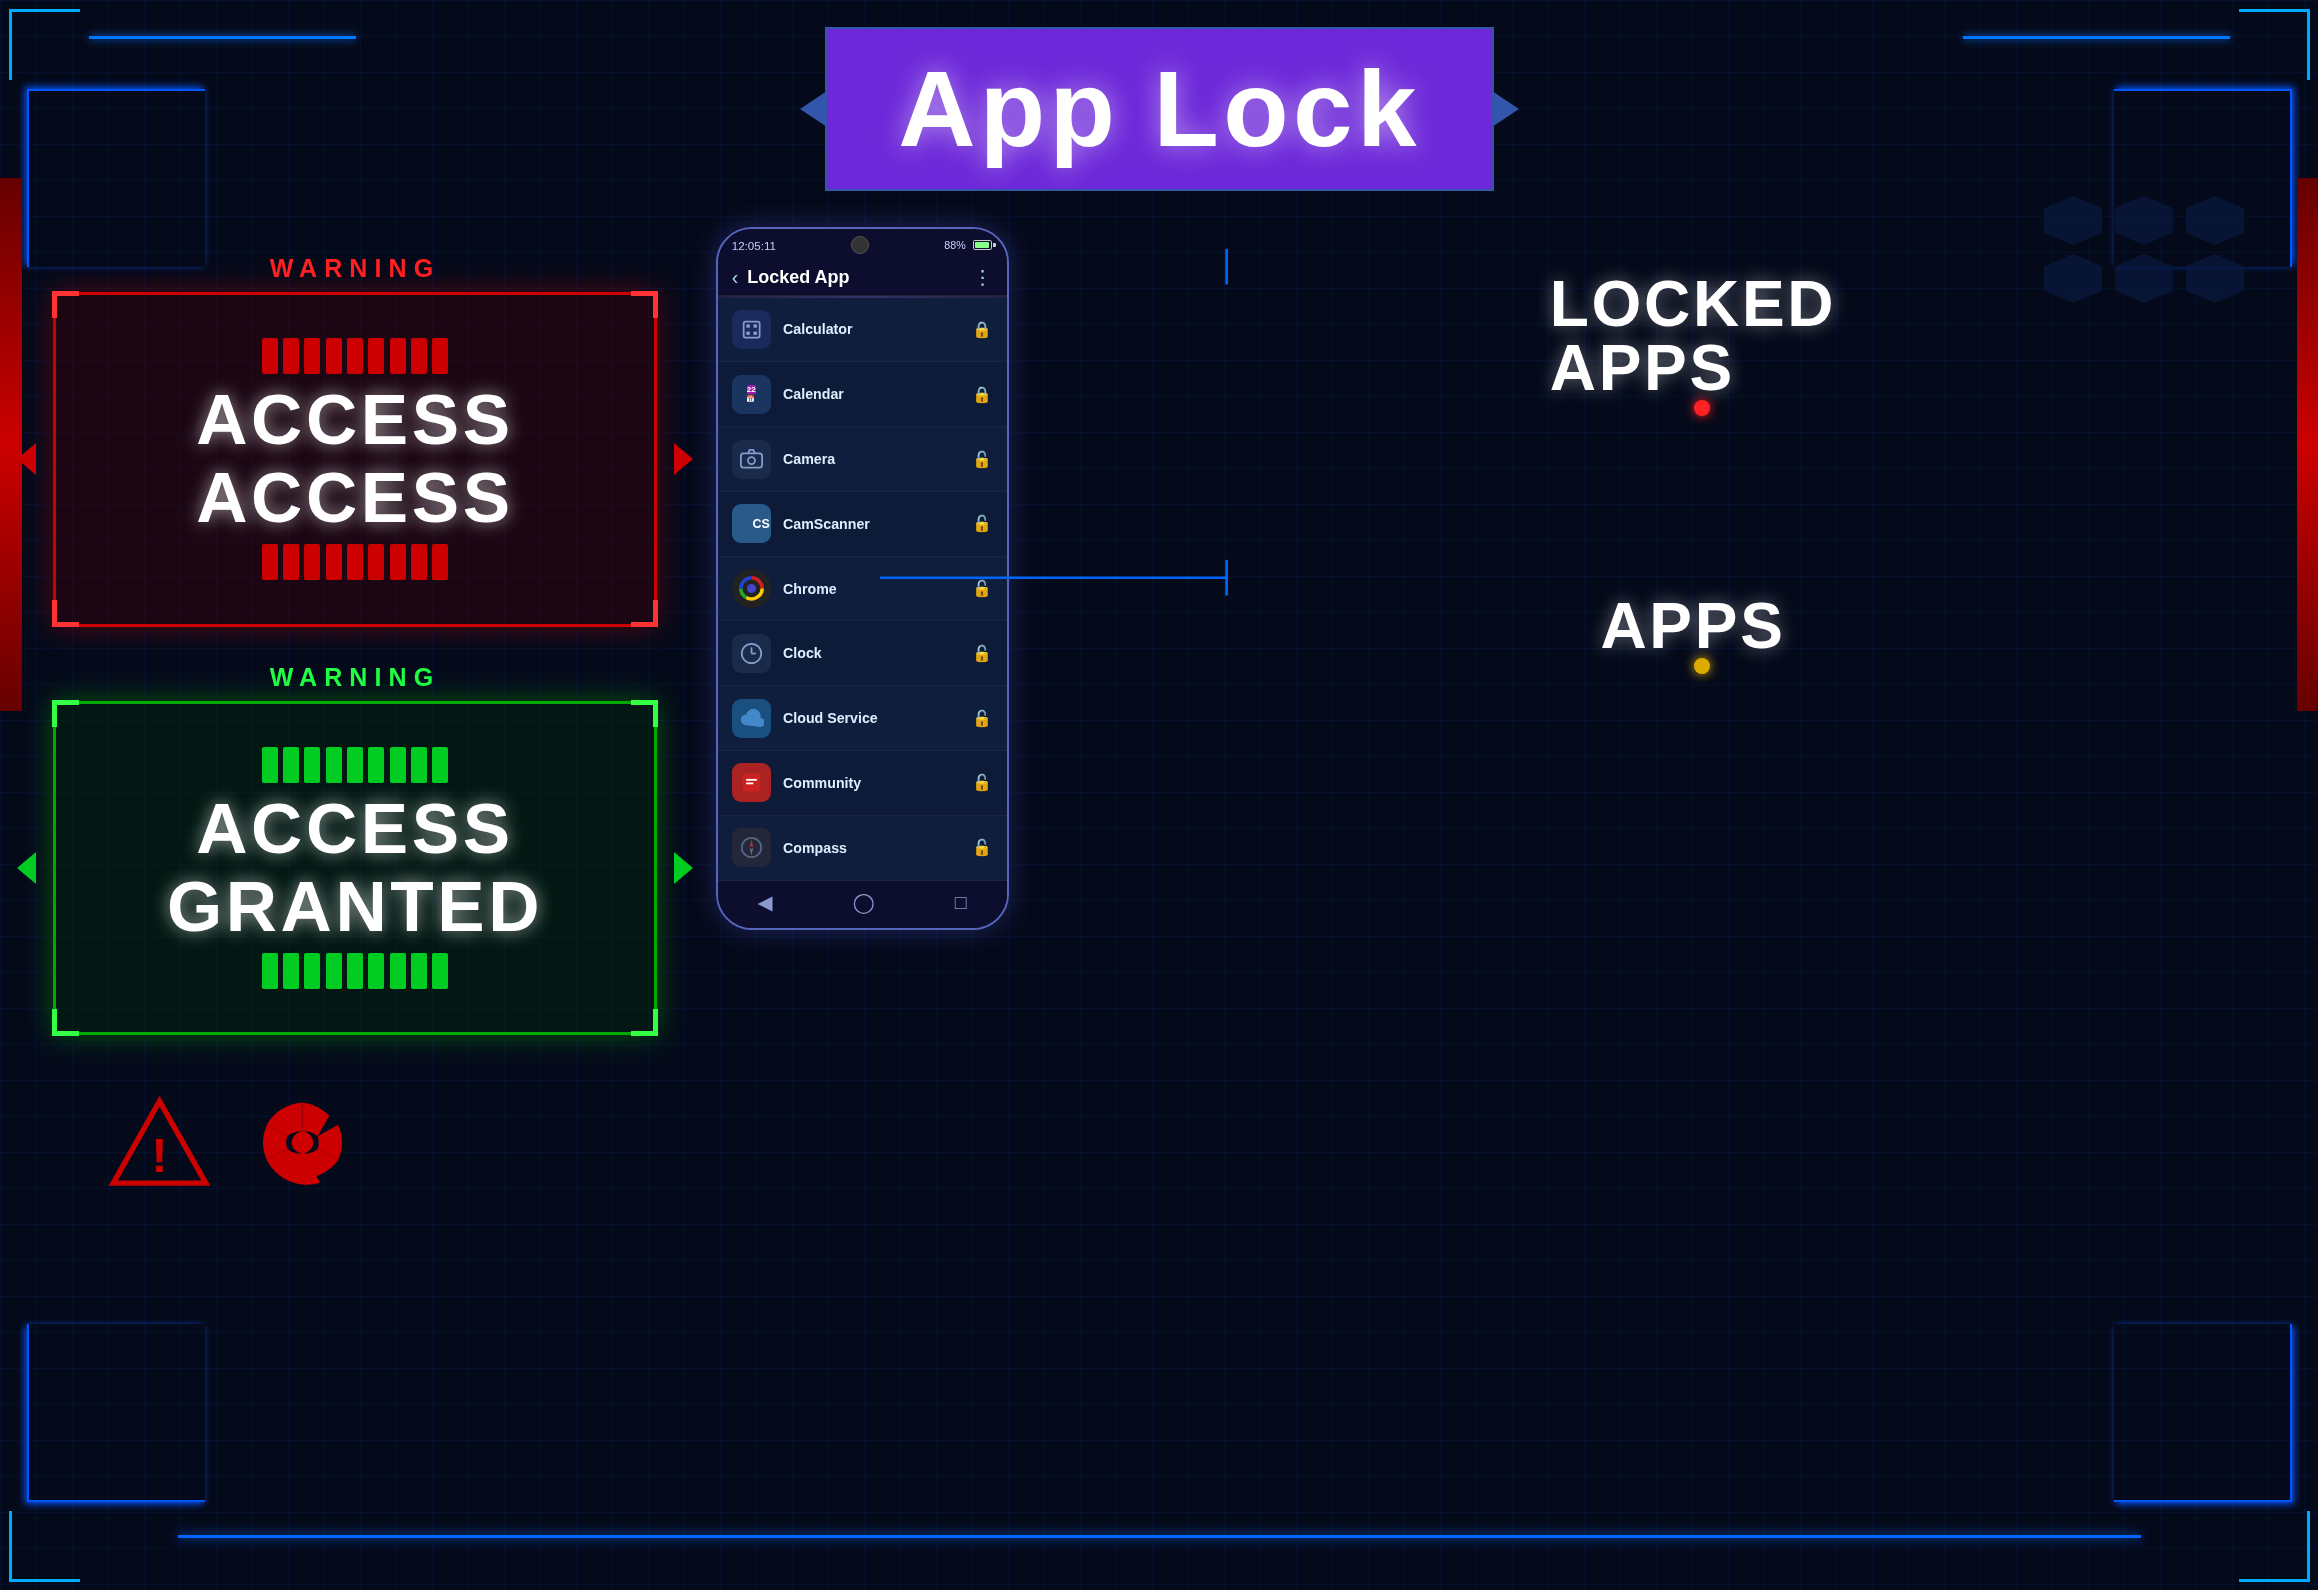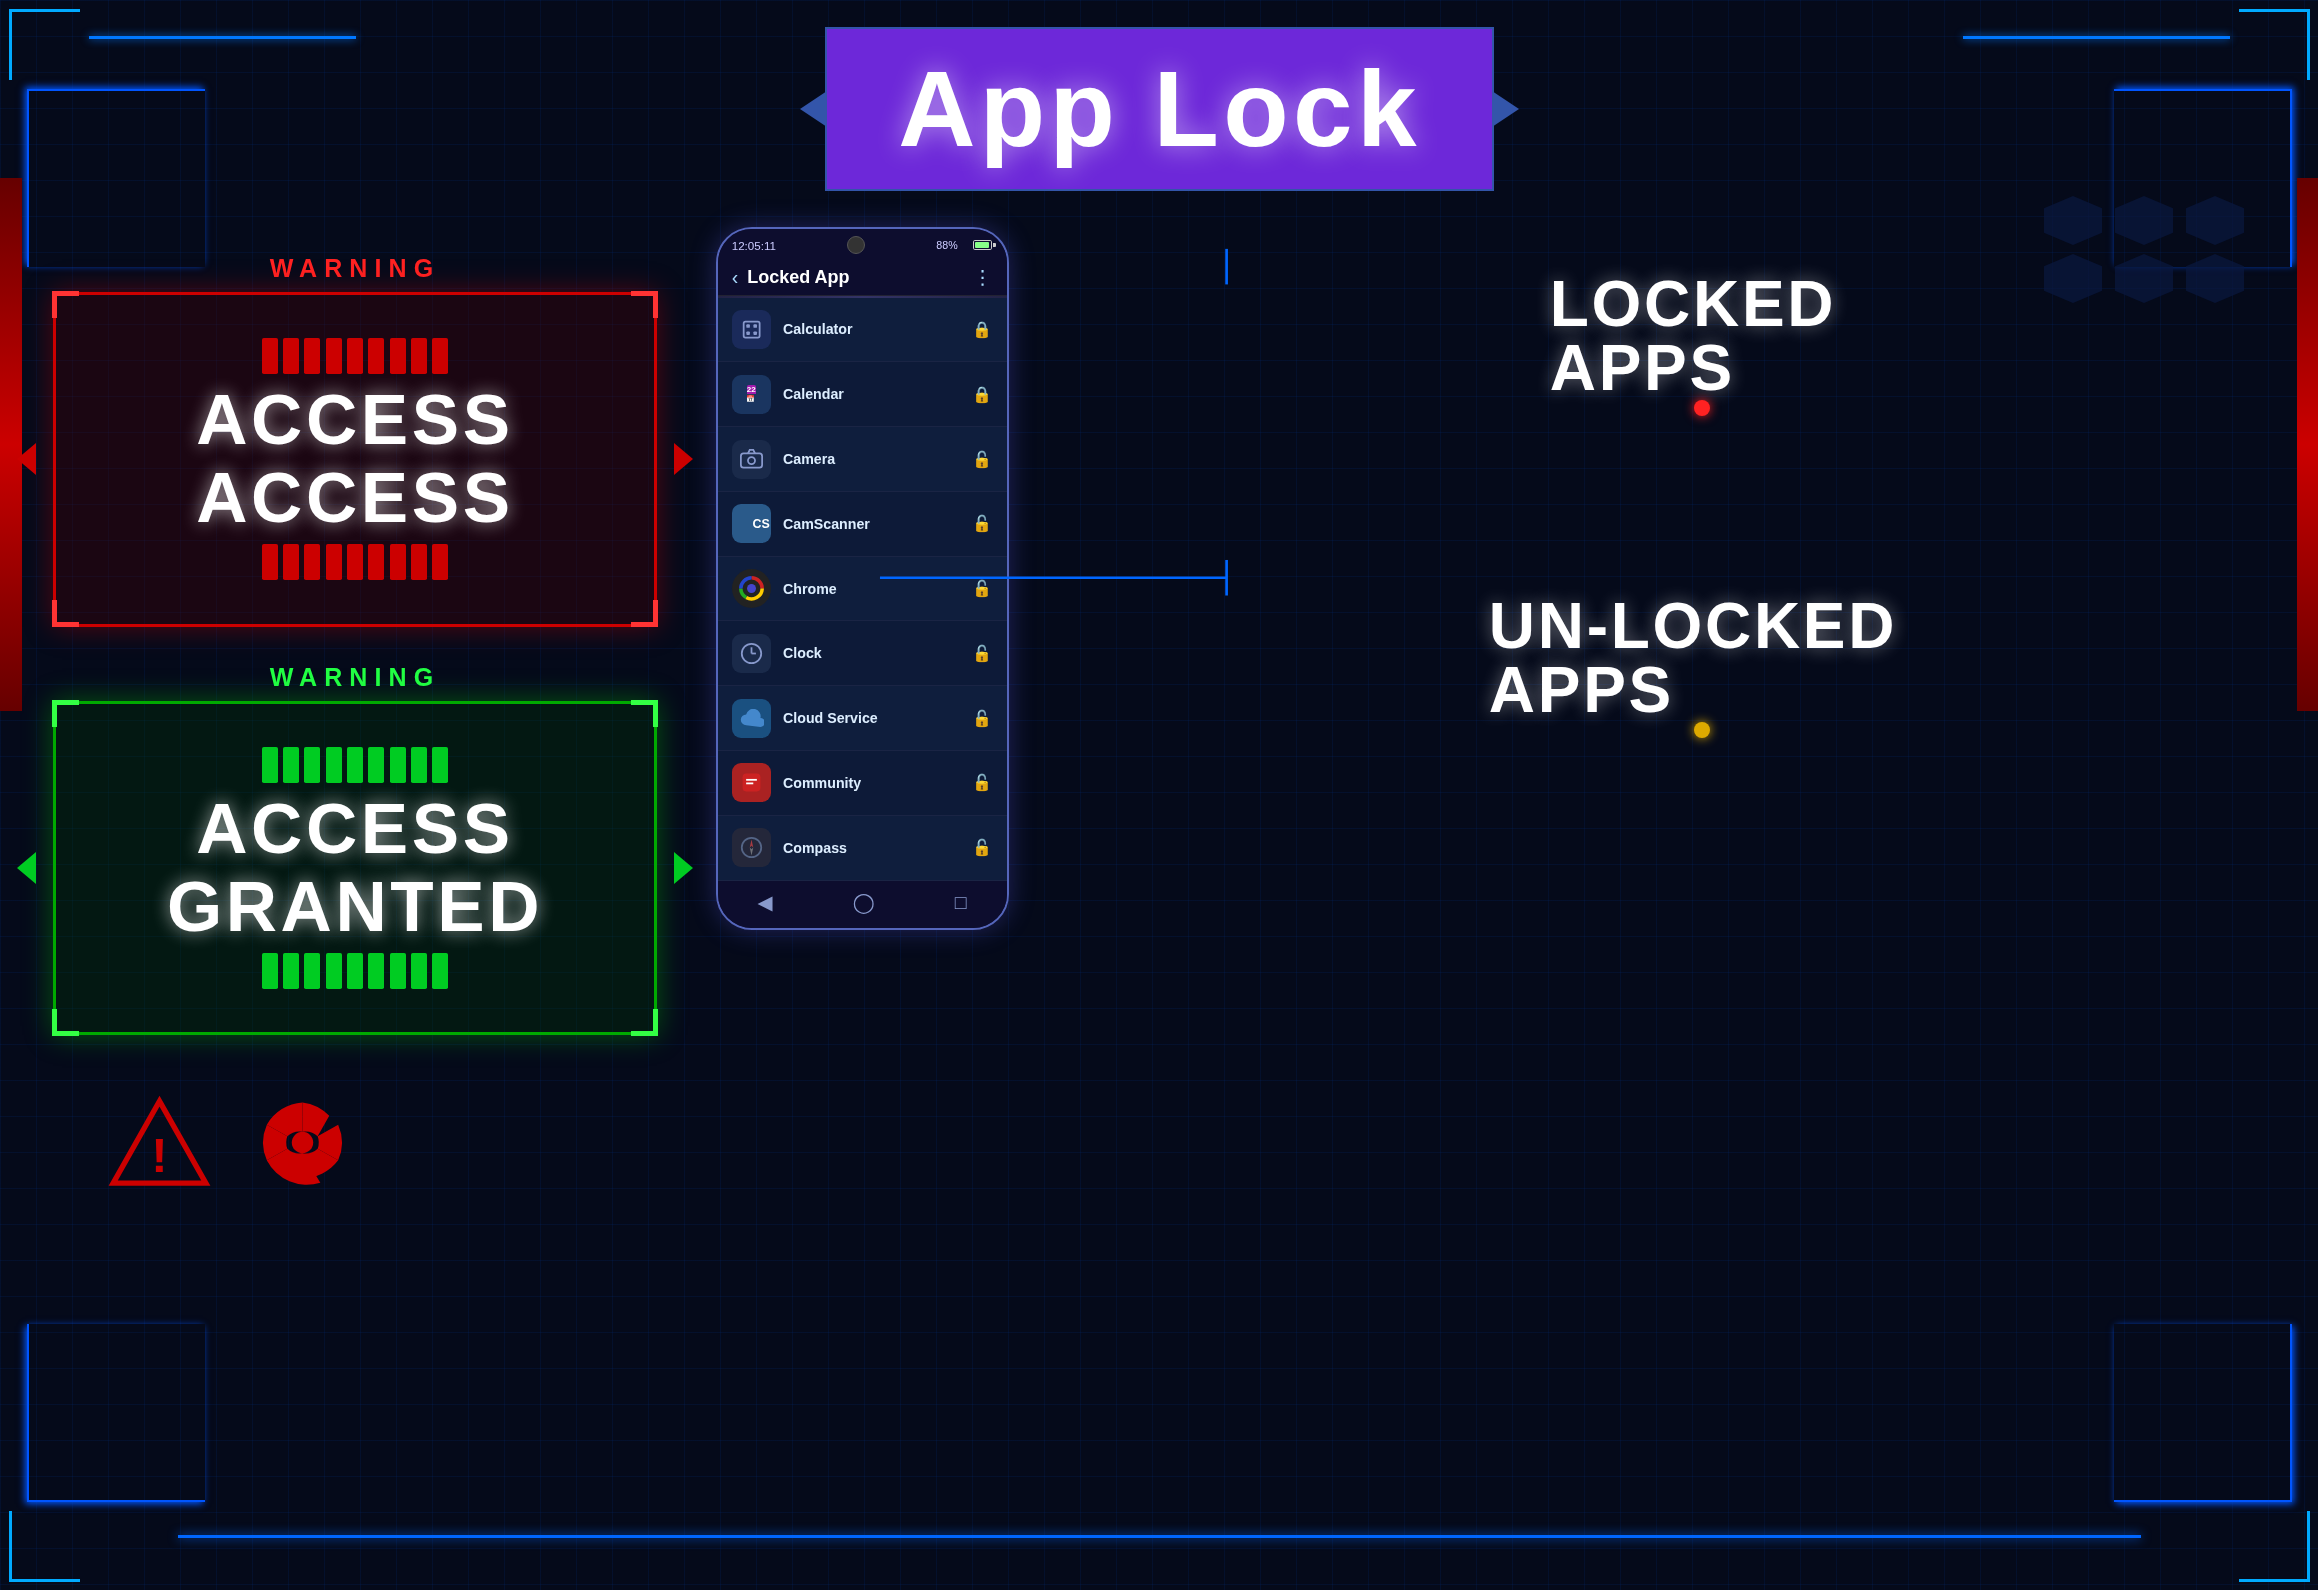--- a/index.html
+++ b/index.html
@@ -291,21 +291,21 @@
     .phone-notch-center {
       width: 18px;
       height: 18px;
       background: #333;
       border-radius: 50%;
       border: 1.8px solid #555;
     }
     .phone-notch-right {
       display: flex;
       align-items: center;
-      gap: 15px;
+      gap: 7px;
       font-size: 10.7px;
     }
     .battery-icon {
       display: inline-block;
       width: 19.6px;
       height: 9.8px;
       border: 1.8px solid #ccc;
       border-radius: 1.8px;
       position: relative;
       vertical-align: middle;
@@ -836,21 +836,20 @@
             <div class="section-label">LOCKED</div>
             <div class="section-label">APPS</div>
           </div>
           <div class="dot-red" style="margin-left:18px;"></div>
         </div>
       </div>
 
       <div style="margin-left:53px;margin-top:178px;">
         <div class="label-with-dot">
           <div>
-            <div class="section-label">UN-LOCKED</div>
             <div class="section-label">APPS</div>
           </div>
           <div class="dot-yellow" style="margin-left:18px;"></div>
         </div>
       </div>
 
     </div>
 
   </div>
 </div>

